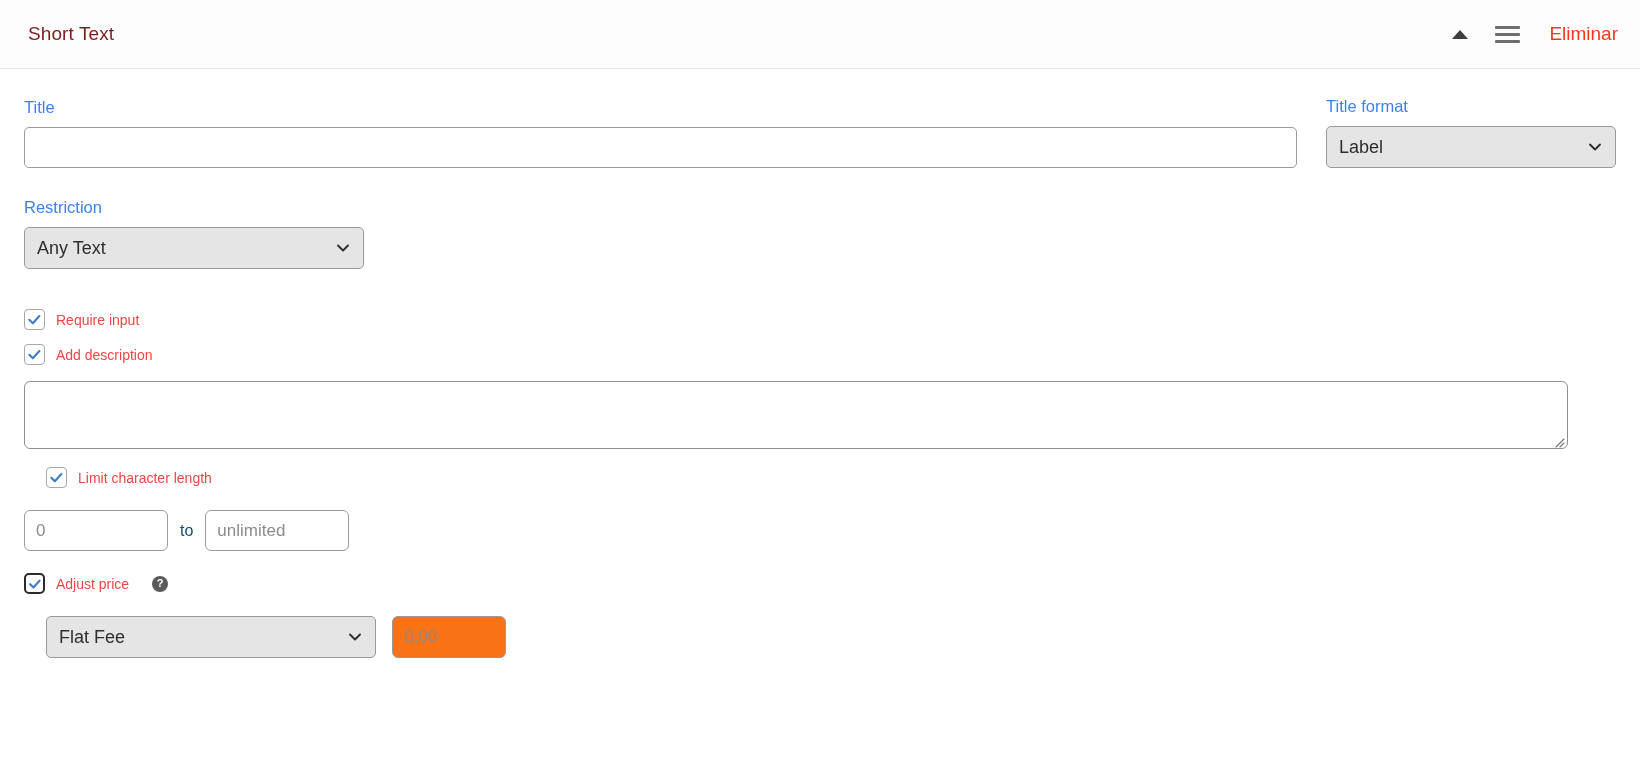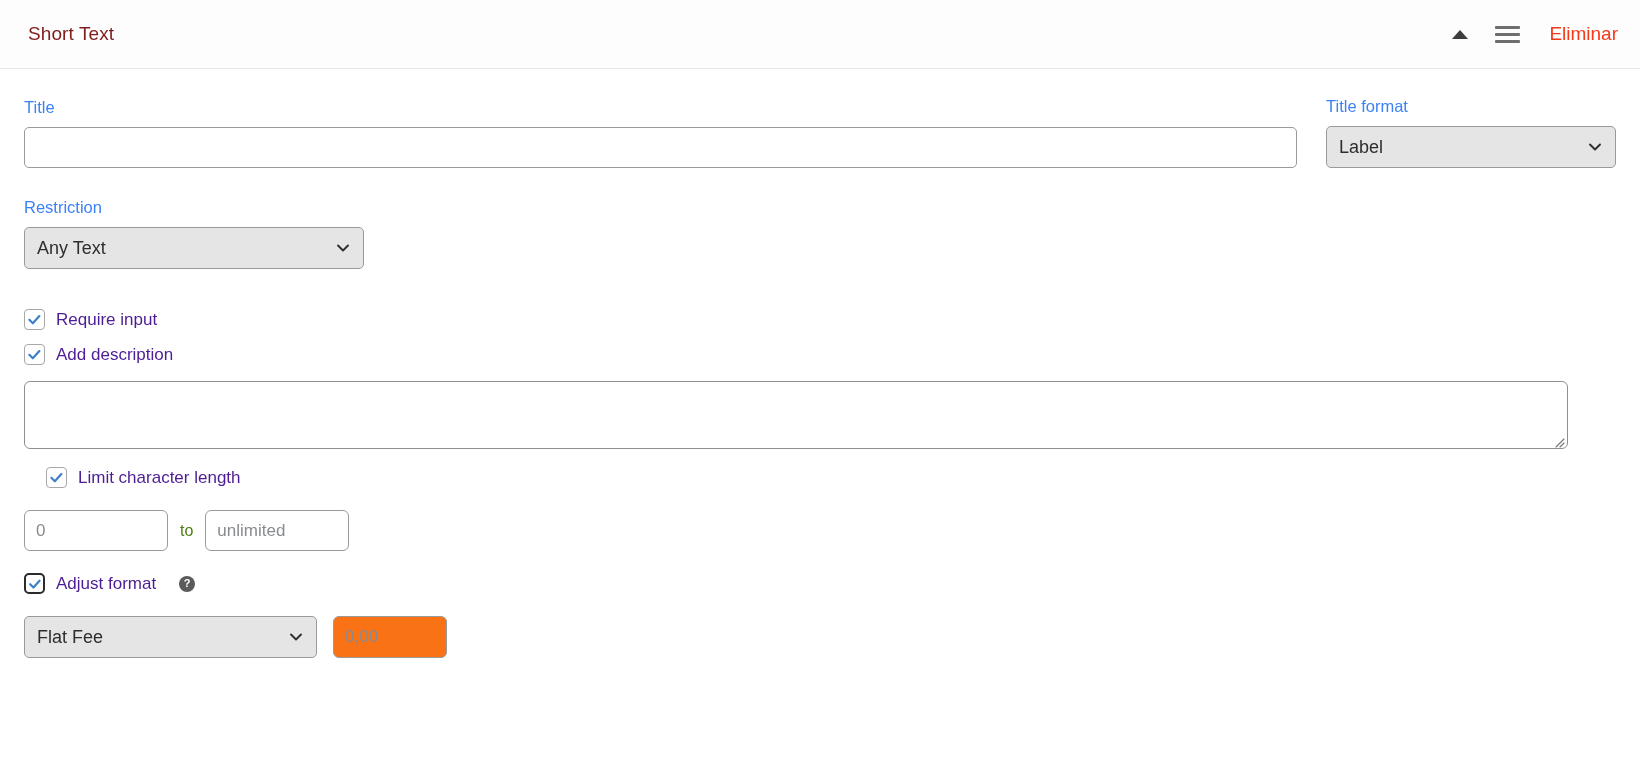--- a/index.html
+++ b/index.html
@@ -156,22 +156,22 @@
     justify-content: center;
     cursor: pointer;
     position: relative;
   }
   .cb.focused {
     border: 2px solid #2b2b2b;
     border-radius: 5px;
   }
   .cb svg { display: block; }
   .cb-label {
-    font-size: 17px;
-    color: #4c1d95;
+    font-size: 14px;
+    color: #ef4444;
     user-select: none;
     cursor: pointer;
   }
 
   .help-icon {
     width: 16px;
     height: 16px;
     border-radius: 50%;
     background: #5b5b5b;
     color: #fff;
@@ -228,33 +228,33 @@
     background: #fff;
     font-family: "Liberation Sans", sans-serif;
     font-size: 17px;
     color: #4a4a4a;
     padding: 0 11px;
     outline: none;
   }
   .len-input::placeholder { color: #888b8f; }
   .to-word {
     font-size: 16px;
-    color: #4d7c0f;
+    color: #0c4a6e;
     margin: 0 12px;
     user-select: none;
   }
 
   
   .price-row {
     display: flex;
     align-items: center;
     gap: 16px;
     margin-top: 22px;
   }
-  .price-select { width: 293px; }
+  .price-select { width: 330px; margin-left: 22px; }
   .price-input {
     width: 114px;
     height: 42px;
     border: 1px solid #9a9a9a;
     border-radius: 6px;
     background: #f97316;
     font-family: "Liberation Sans", sans-serif;
     font-size: 17px;
     color: #4a4a4a;
     padding: 0 11px;
@@ -358,21 +358,21 @@
     <span class="to-word">to</span>
     <input class="len-input" type="text" placeholder="unlimited" style="">
   </div>
 
   <div class="check-row" style="margin-top:22px;">
     <span class="cb focused">
       <svg viewBox="0 0 16 16" width="14" height="14">
         <path d="M2.5 8.3 L6.2 12 L13.2 4.3" fill="none" stroke="#3c7fc9" stroke-width="2.5" stroke-linecap="round" stroke-linejoin="round"></path>
       </svg>
     </span>
-    <span class="cb-label">Adjust format</span>
+    <span class="cb-label">Adjust price</span>
     <span class="help-icon">?</span>
   </div>
 
   <div class="price-row">
     <div class="select-box price-select">
       <span class="sel-text">Flat Fee</span>
       <span class="chev">
         <svg viewBox="0 0 16 16" width="16" height="16">
           <path d="M3 5.5 L8 10.5 L13 5.5" fill="none" stroke="#2e2e2e" stroke-width="1.9" stroke-linecap="round" stroke-linejoin="round"></path>
         </svg>

